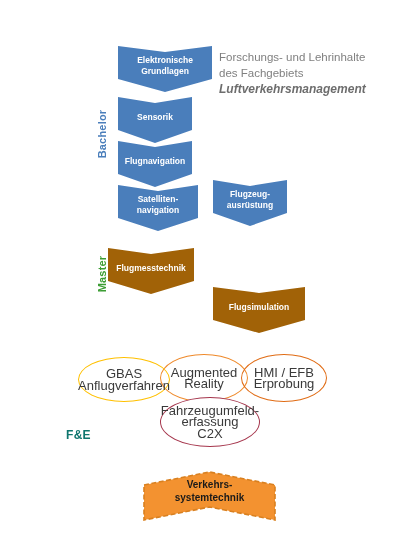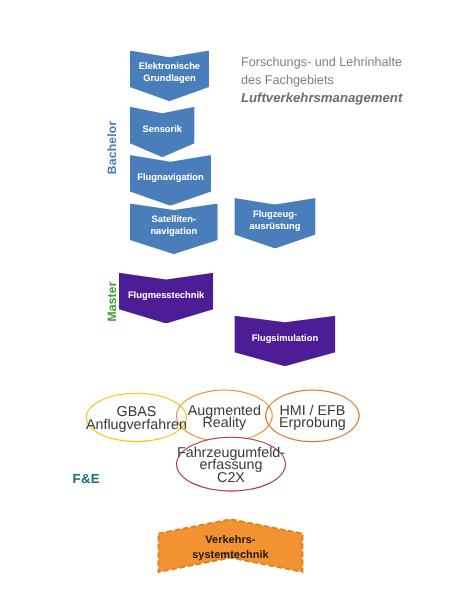--- a/index.html
+++ b/index.html
@@ -86,27 +86,27 @@
     color: #ffffff;
     font-weight: bold;
     font-size: 8.5px;
     line-height: 11px;
     padding-bottom: 6px;
     box-sizing: border-box;
     
     clip-path: polygon(0% 0%, 50% 13%, 100% 0%, 100% 72%, 50% 100%, 0% 72%);
   }
   .chev.blue  { background: #4a7ebb; }
-  .chev.green { background: #4c1d95; }
+  .chev.green { background: #a16207; }
 
   .chev span { display: block; }
 
   
-  .chev-eg  { left: 118px; top: 46px;  width: 72px; height: 46px; }
-  .chev-sen { left: 118px; top: 97px;  width: 59px; height: 46px; }
+  .chev-eg  { left: 118px; top: 46px;  width: 94px; height: 46px; }
+  .chev-sen { left: 118px; top: 97px;  width: 74px; height: 46px; }
   .chev-fln { left: 118px; top: 141px; width: 74px; height: 46px; }
   .chev-sat { left: 118px; top: 185px; width: 80px; height: 46px; }
 
   
   .chev-fza { left: 213px; top: 180px; width: 74px; height: 46px; }
 
   
   .chev-fmt { left: 108px; top: 248px; width: 86px; height: 46px; }
   .chev-exp { left: 108px; top: 289px; width: 86px; height: 46px; }
 
@@ -150,21 +150,21 @@
     height: 48px;
   }
   .bottom-shape svg { display: block; width: 131px; height: 48px; overflow: visible; }
   .bottom-label {
     position: absolute;
     left: 144px;
     top: 478px;
     width: 131px;
     height: 40px;
     display: flex;
-    align-items: center;
+    align-items: flex-start;
     justify-content: center;
     text-align: center;
     font-size: 10px;
     font-weight: bold;
     line-height: 13px;
     color: #1a1a1a;
     pointer-events: none;
   }
   .bottom-label span { display: block; white-space: nowrap; }
 </style>

